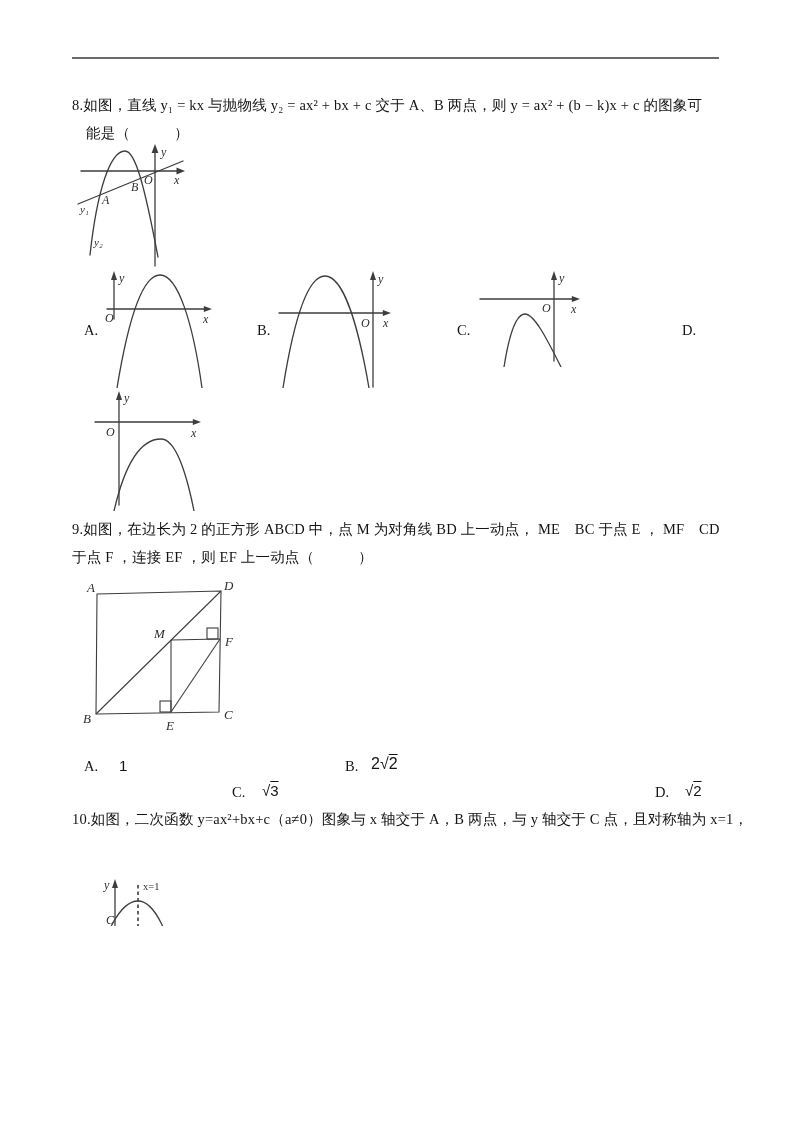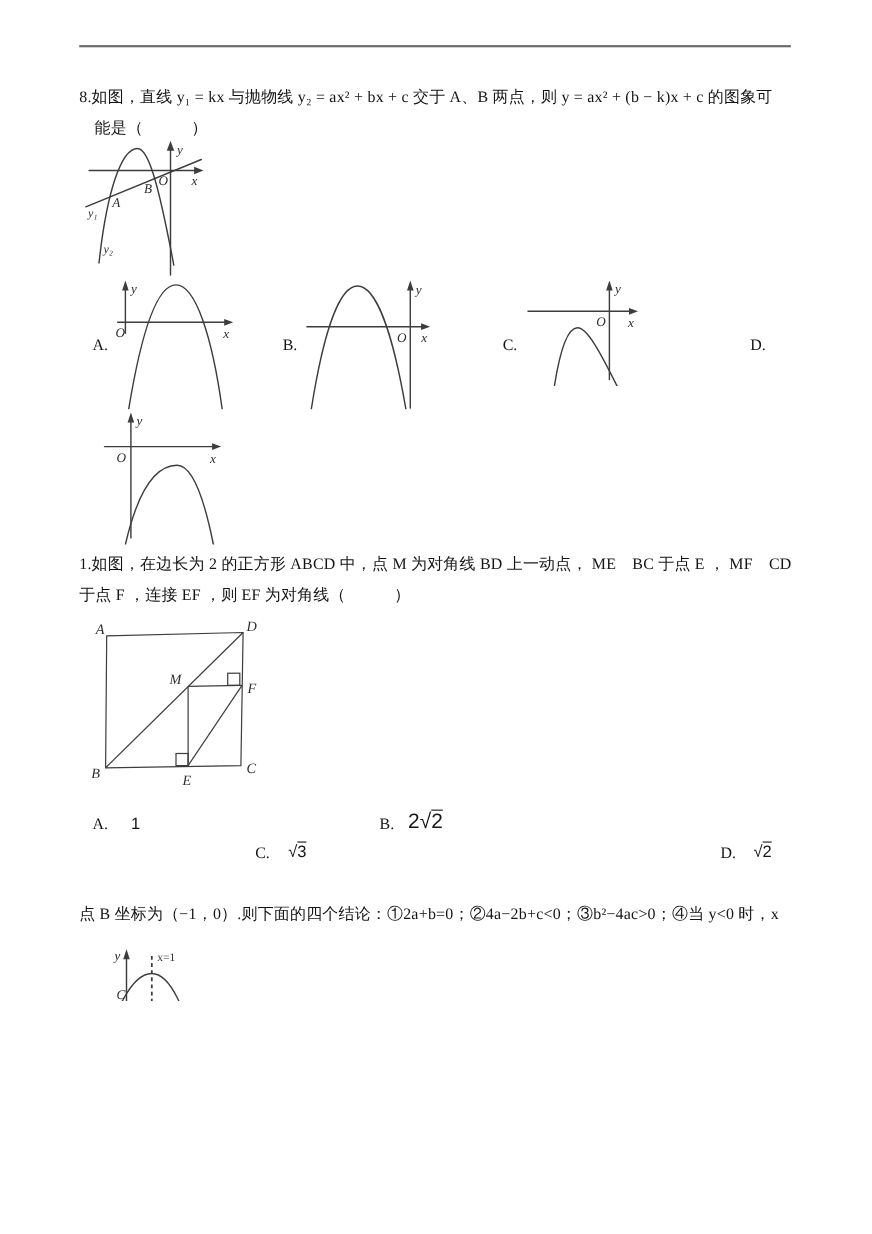--- a/index.html
+++ b/index.html
@@ -1,25 +1,25 @@
 <!DOCTYPE html>
 <html><head>
 <meta charset="utf-8">
 <style>
   * { margin:0; padding:0; box-sizing:border-box; }
   html,body { background:#fff; }
   .page {
     position:relative; width:793px; height:910px; background:#ffffff;
-    font-family:"Liberation Serif", serif; color:#141414; overflow:hidden;
+    font-family:"Liberation Serif", serif; color:#141414; overflow:hidden;margin-top:16px;
   }
   .abs { position:absolute; }
   .txt { font-size:14.5px; line-height:28px; white-space:nowrap; letter-spacing:0.2px; }
   .opt-letter { font-size:14.5px; line-height:20px; }
   .opt-val { font-family:"Liberation Sans", sans-serif; font-size:15px; line-height:20px; }
-  .opt-val.big { font-size:19px; }
+  .opt-val.big { font-size:16px; }
   .radicand { text-decoration:overline; }
   .divider { background:#6a6a6a; }
   svg .stroke { stroke:#3d3d3d; stroke-width:1.3; fill:none; stroke-linecap:round; }
   svg .thin   { stroke:#3d3d3d; stroke-width:1.1; fill:none; }
   svg .arrow  { fill:#3d3d3d; stroke:none; }
   svg text { font-family:"Liberation Serif", serif; font-style:italic; font-size:12px; fill:#2e2e2e; }
   svg text.sub { font-size:11px; }
   svg text.sm { font-size:10.5px; }
 </style>
 </head>
@@ -90,22 +90,22 @@
     <line class="stroke" x1="26" y1="116" x2="26" y2="7"></line>
     <polygon class="arrow" points="26,2 23,11 29,11"></polygon>
     <line class="stroke" x1="2" y1="33" x2="104" y2="33"></line>
     <polygon class="arrow" points="108,33 99.8,29.9 99.8,36.1"></polygon>
     <path class="stroke" d="M 21,122 C 33,70 50,50 68,50 C 82,50 93,82 101,122"></path>
     <text x="31" y="13">y</text>
     <text x="98" y="48">x</text>
     <text x="13" y="47">O</text>
   </svg>
 
-  <div class="abs txt" style="left:72px; top:499px;">1.如图，在边长为 2 的正方形 ABCD 中，点 M 为对角线 BD 上一动点， ME　BC 于点 E ， MF　CD</div>
-  <div class="abs txt" style="left:72px; top:527px;">于点 F ，连接 EF ，则 EF 为对角线（　　　）</div>
+  <div class="abs txt" style="left:72px; top:499px;">9.如图，在边长为 2 的正方形 ABCD 中，点 M 为对角线 BD 上一动点， ME　BC 于点 E ， MF　CD</div>
+  <div class="abs txt" style="left:72px; top:527px;">于点 F ，连接 EF ，则 EF 上一动点（　　　）</div>
 
   <svg class="abs" style="left:83px; top:560px;" width="155" height="158" viewBox="0 0 155 158">
     <polygon class="thin" points="14,18 138,15 136,136 13,138"></polygon>
     <line class="thin" x1="13" y1="138" x2="138" y2="15"></line>
     <line class="thin" x1="88" y1="64" x2="88" y2="136"></line>
     <line class="thin" x1="88" y1="64" x2="137" y2="63"></line>
     <line class="thin" x1="88" y1="136" x2="137" y2="63"></line>
     <rect class="thin" x="77" y="125" width="11" height="11"></rect>
     <rect class="thin" x="124" y="52" width="11" height="11"></rect>
     <text x="4" y="16" style="font-size:13px">A</text>
@@ -120,21 +120,21 @@
   <div class="abs opt-letter" style="left:84px; top:740px;">A.</div>
   <div class="abs opt-val" style="left:119px; top:740px;">1</div>
   <div class="abs opt-letter" style="left:345px; top:740px;">B.</div>
   <div class="abs opt-val big" style="left:371px; top:738px;"><span>2</span><span>√</span><span class="radicand">2</span></div>
 
   <div class="abs opt-letter" style="left:232px; top:766px;">C.</div>
   <div class="abs opt-val" style="left:262px; top:765px;"><span>√</span><span class="radicand">3</span></div>
   <div class="abs opt-letter" style="left:655px; top:766px;">D.</div>
   <div class="abs opt-val" style="left:685px; top:765px;"><span>√</span><span class="radicand">2</span></div>
 
-  <div class="abs txt" style="left:72px; top:817px;">点 B 坐标为（−1，0）.则下面的四个结论：①2a+b=0；②4a−2b+c&lt;0；③b²−4ac&gt;0；④当 y&lt;0 时，x</div>
+  <div class="abs txt" style="left:72px; top:789px;">10.如图，二次函数 y=ax²+bx+c（a≠0）图象与 x 轴交于 A，B 两点，与 y 轴交于 C 点，且对称轴为 x=1，</div>
 
   <svg class="abs" style="left:73px; top:861px;" width="140" height="125" viewBox="0 0 140 125">
     <line class="stroke" x1="42" y1="121" x2="42" y2="7"></line>
     <polygon class="arrow" points="42,2 39,11 45,11"></polygon>
     <line class="stroke" x1="4" y1="89" x2="130" y2="89"></line>
     <polygon class="arrow" points="134,89 125.8,85.9 125.8,92.1"></polygon>
     <line class="thin" x1="65" y1="8" x2="65" y2="110" stroke-dasharray="3.5,3" style="stroke-width:1.6"></line>
     <path class="stroke" d="M 19,109 C 30,55 48,24 65,24 C 82,24 95,55 110,109"></path>
     <text x="31" y="12">y</text>
     <text x="126" y="102">x</text>

